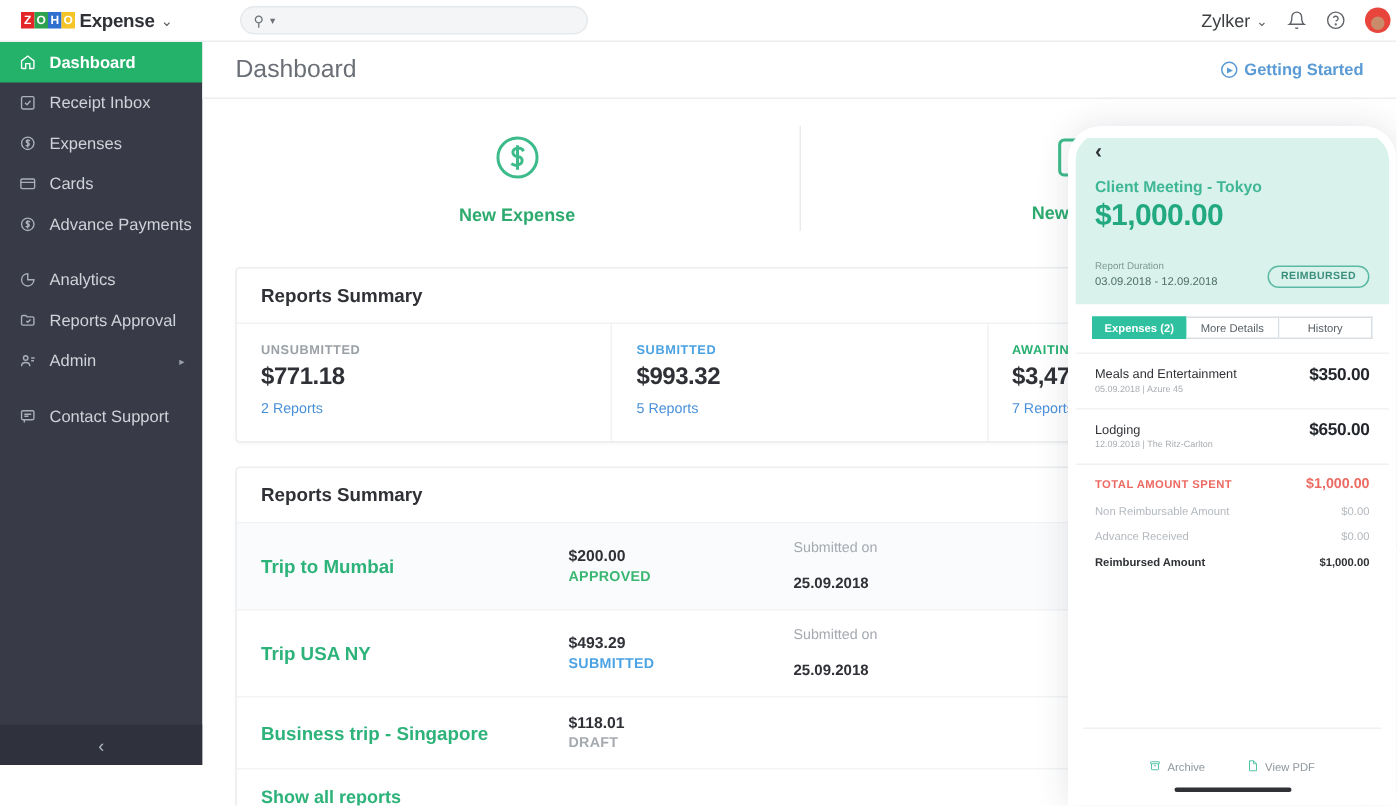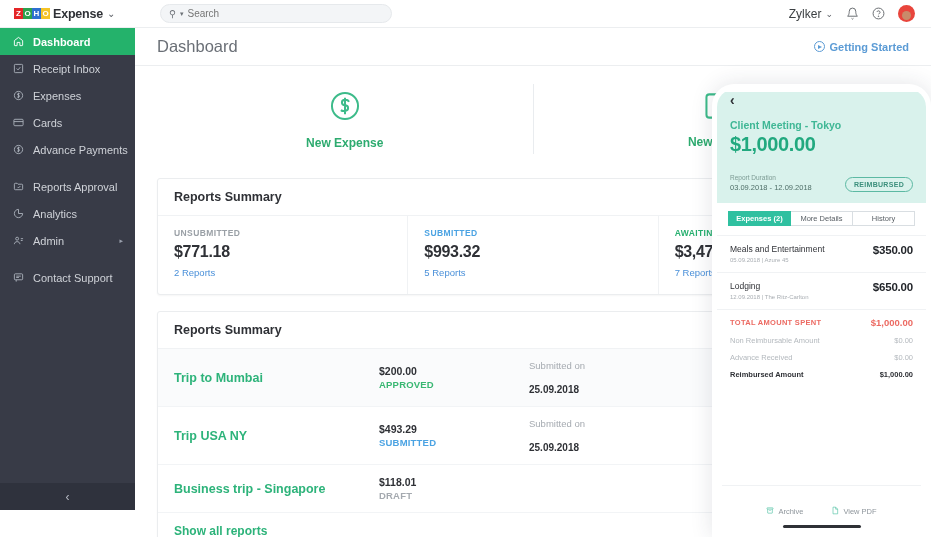--- a/index.html
+++ b/index.html
@@ -30,21 +30,21 @@
     margin-left: 20px; width: 232px; height: 19px; border-radius: 10px;
     background: #f3f5f7; border:1px solid #e6e9ec;
     display:flex; align-items:center; padding: 0 8px; gap:4px;
   }
   .search-ic { color:#6d7278; font-size:9.5px; }
   .search-car { color:#6d7278; font-size:7px; }
   .search-input {
     border:none; outline:none; background:transparent; font-size:10px;
     color:#9aa0a6; font-family:"Liberation Sans", sans-serif; width:100%;
   }
-  .topright { margin-left:auto; display:flex; align-items:center; gap:13px; padding-right:16px; }
+  .topright { margin-left:auto; display:flex; align-items:center; gap:13px; padding-right:4px; }
   .org { font-size:12px; color:#3c4043; display:flex; align-items:center; gap:4px;}
   .org-caret{font-size:9px;color:#5b5f66;}
   .ticon { color:#5f6368; display:flex; align-items:center; }
   .avatar { width:17px;height:17px;border-radius:50%;background:#e8453c;
             display:flex;align-items:center;justify-content:center; overflow:hidden;}
   .avatar .face{width:9px;height:9px;border-radius:50%;background:#c98b6a;margin-top:3px;}
 
   
   .sidebar {
     position:absolute; top:28px; left:0; width:135px; height:482px;
@@ -209,21 +209,20 @@
         <span class="zt b">H</span>
         <span class="zt y">O</span>
       </span>
       <span class="brand-name">Expense</span>
       <span class="brand-caret">⌄</span>
     </div>
 
     <div class="searchwrap">
       <span class="search-ic">⚲</span>
       <span class="search-car">▾</span>
-      <input class="search-input" placeholder="Search" style="">
     </div>
 
     <div class="topright">
       <span class="org">
         <span>Zylker</span>
         <span class="org-caret">⌄</span>
       </span>
       <span class="ticon">
         <svg width="13" height="13" viewBox="0 0 24 24" fill="none" stroke="#5f6368" stroke-width="1.7">
             <path d="M18 8a6 6 0 10-12 0c0 7-3 9-3 9h18s-3-2-3-9"></path>
@@ -293,34 +292,34 @@
           </svg>
       </span>
       <span>Advance Payments</span>
     </div>
 
     <div class="side-gap"></div>
 
     <div class="side-item">
       <span class="si-ic">
         <svg width="11" height="11" viewBox="0 0 24 24" fill="none" stroke="currentColor" stroke-width="2">
+            <path d="M21 12a9 9 0 11-9-9v9z"></path>
+          </svg>
+      </span>
+      <span>Analytics</span>
+    </div>
+
+    <div class="side-item">
+      <span class="si-ic">
+        <svg width="11" height="11" viewBox="0 0 24 24" fill="none" stroke="currentColor" stroke-width="2">
             <path d="M3 7a2 2 0 012-2h4l2 2h8a2 2 0 012 2v8a2 2 0 01-2 2H5a2 2 0 01-2-2z"></path>
             <path d="M10 13l2 2 4-4"></path>
           </svg>
       </span>
       <span>Reports Approval</span>
-    </div>
-
-    <div class="side-item">
-      <span class="si-ic">
-        <svg width="11" height="11" viewBox="0 0 24 24" fill="none" stroke="currentColor" stroke-width="2">
-            <path d="M21 12a9 9 0 11-9-9v9z"></path>
-          </svg>
-      </span>
-      <span>Analytics</span>
     </div>
 
     <div class="side-item">
       <span class="si-ic">
         <svg width="11" height="11" viewBox="0 0 24 24" fill="none" stroke="currentColor" stroke-width="2">
             <circle cx="9" cy="8" r="3.2"></circle>
             <path d="M3 20c0-3.3 2.7-5.5 6-5.5s6 2.2 6 5.5"></path>
             <path d="M17 8h5M17 12h4"></path>
           </svg>
       </span>

